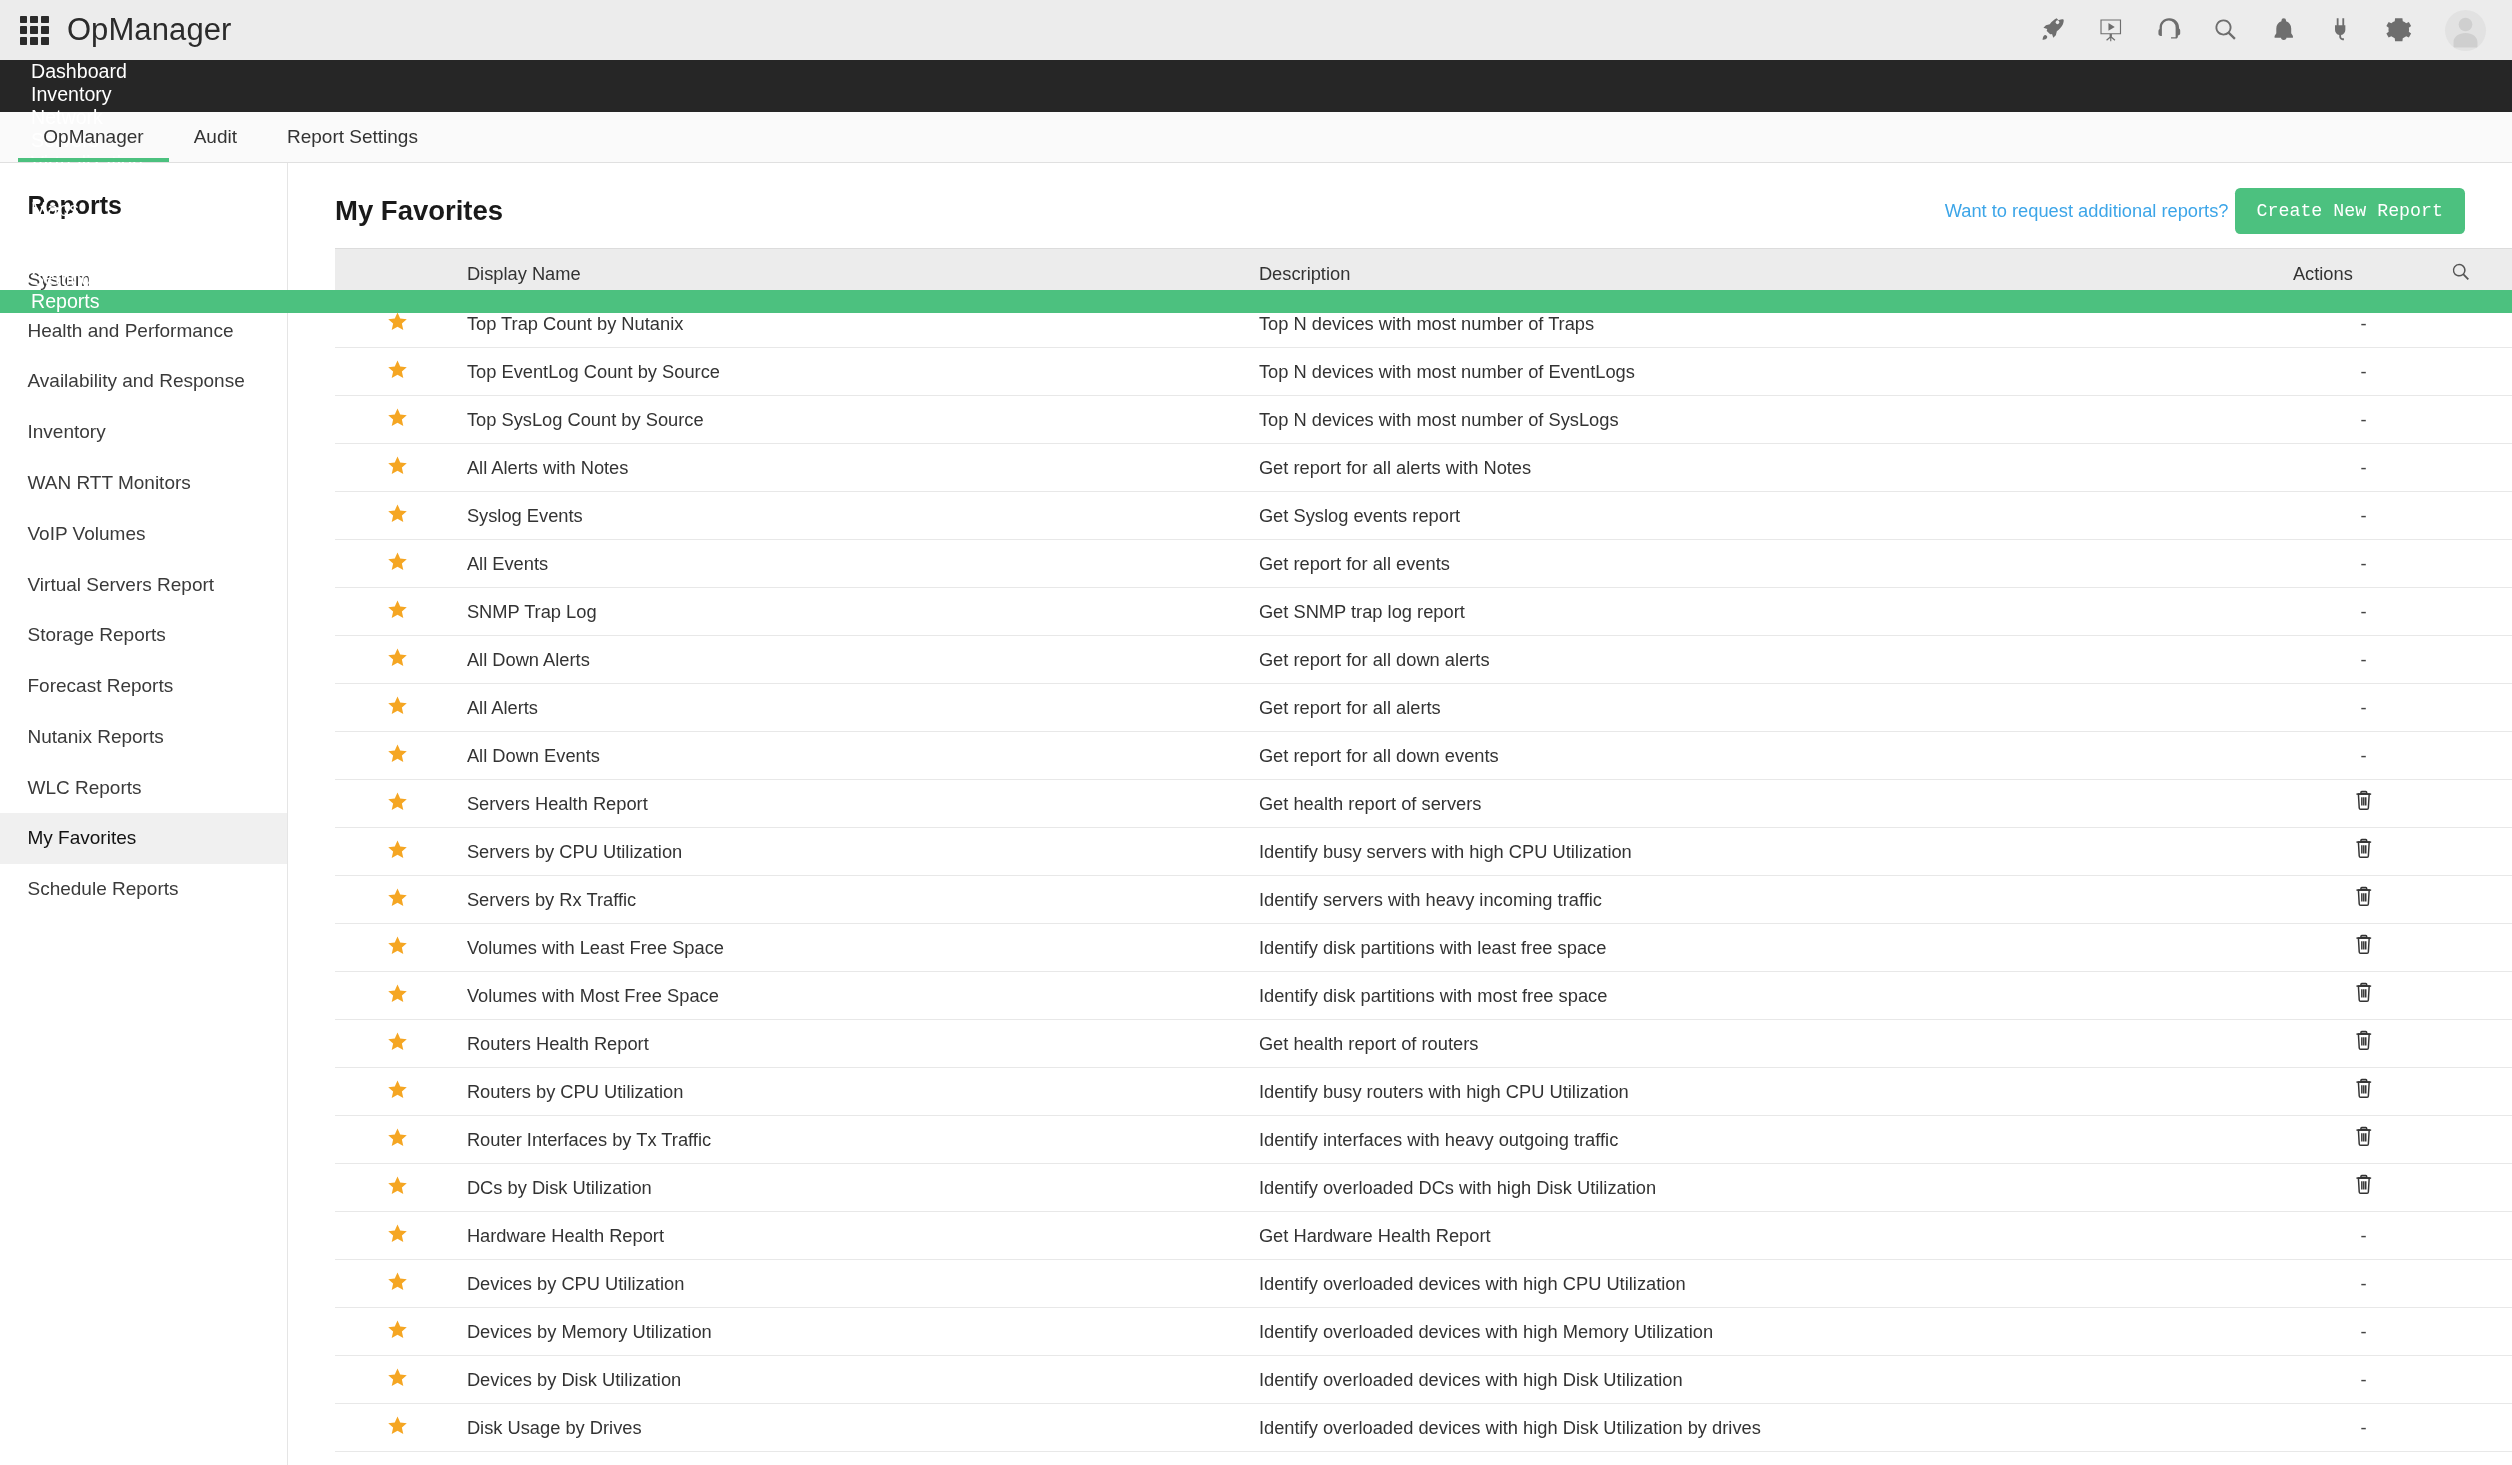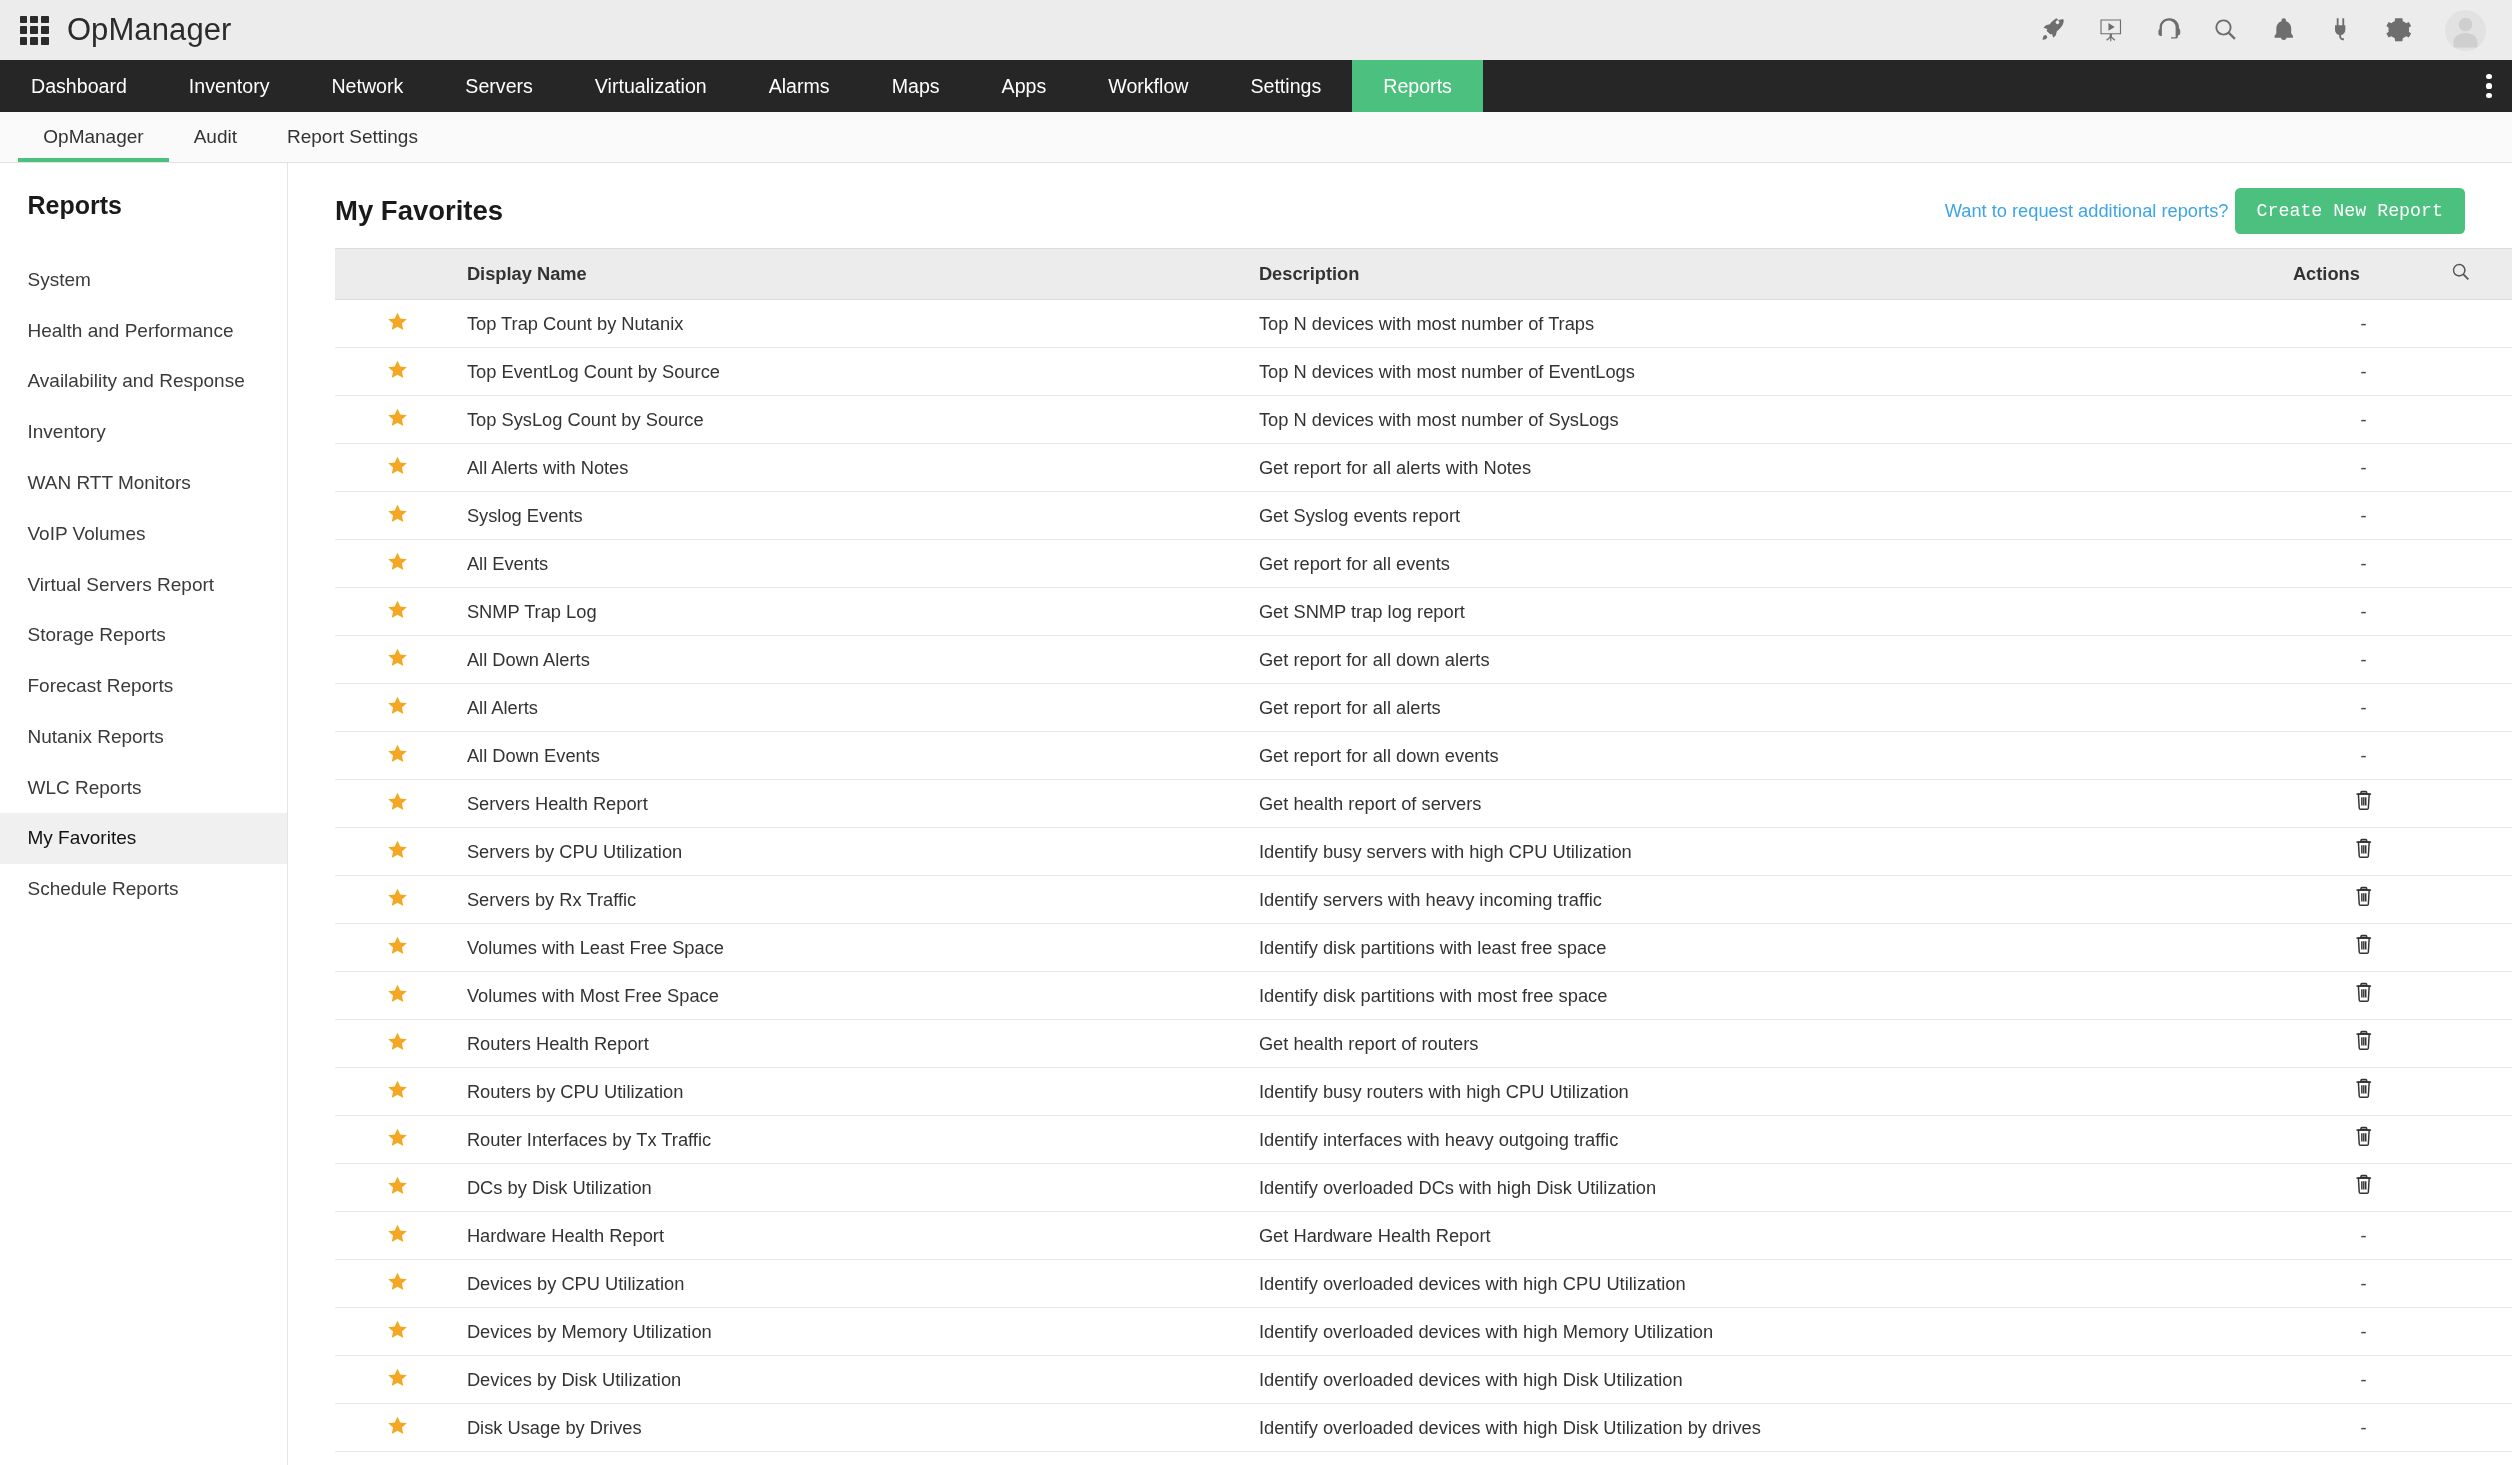--- a/index.html
+++ b/index.html
@@ -60,20 +60,21 @@
   }
   .avatar-wrap svg { width: 41px; height: 41px; fill: #cfcfcf; }
 
   
   .mainnav {
     height: 52px;
     background: #262626;
     display: flex;
     align-items: stretch;
     position: relative;
+    flex-direction: column;
   }
   .nav-item {
     display: flex;
     align-items: center;
     padding: 0 31px;
     color: #ffffff;
     font-size: 19.6px;
     cursor: pointer;
     white-space: nowrap;
   }
@@ -184,21 +185,21 @@
     white-space: nowrap;
   }
 
   
   .table { width: 100%; border-collapse: collapse; table-layout: fixed; }
   .table thead th {
     background: #ececec;
     border-top: 0.7px solid #dcdcdc;
     border-bottom: 0.7px solid #dcdcdc;
     font-size: 18.3px;
-    font-weight: bold;
+    font-weight: normal;
     color: #333;
     text-align: left;
     height: 51px;
     padding: 0 7.9px;
     vertical-align: middle;
   }
   .col-star  { width: 124px; }
   .col-name  { width: 792px; }
   .col-desc  { width: 1034px; }
   .col-act   { width: 157px; }

